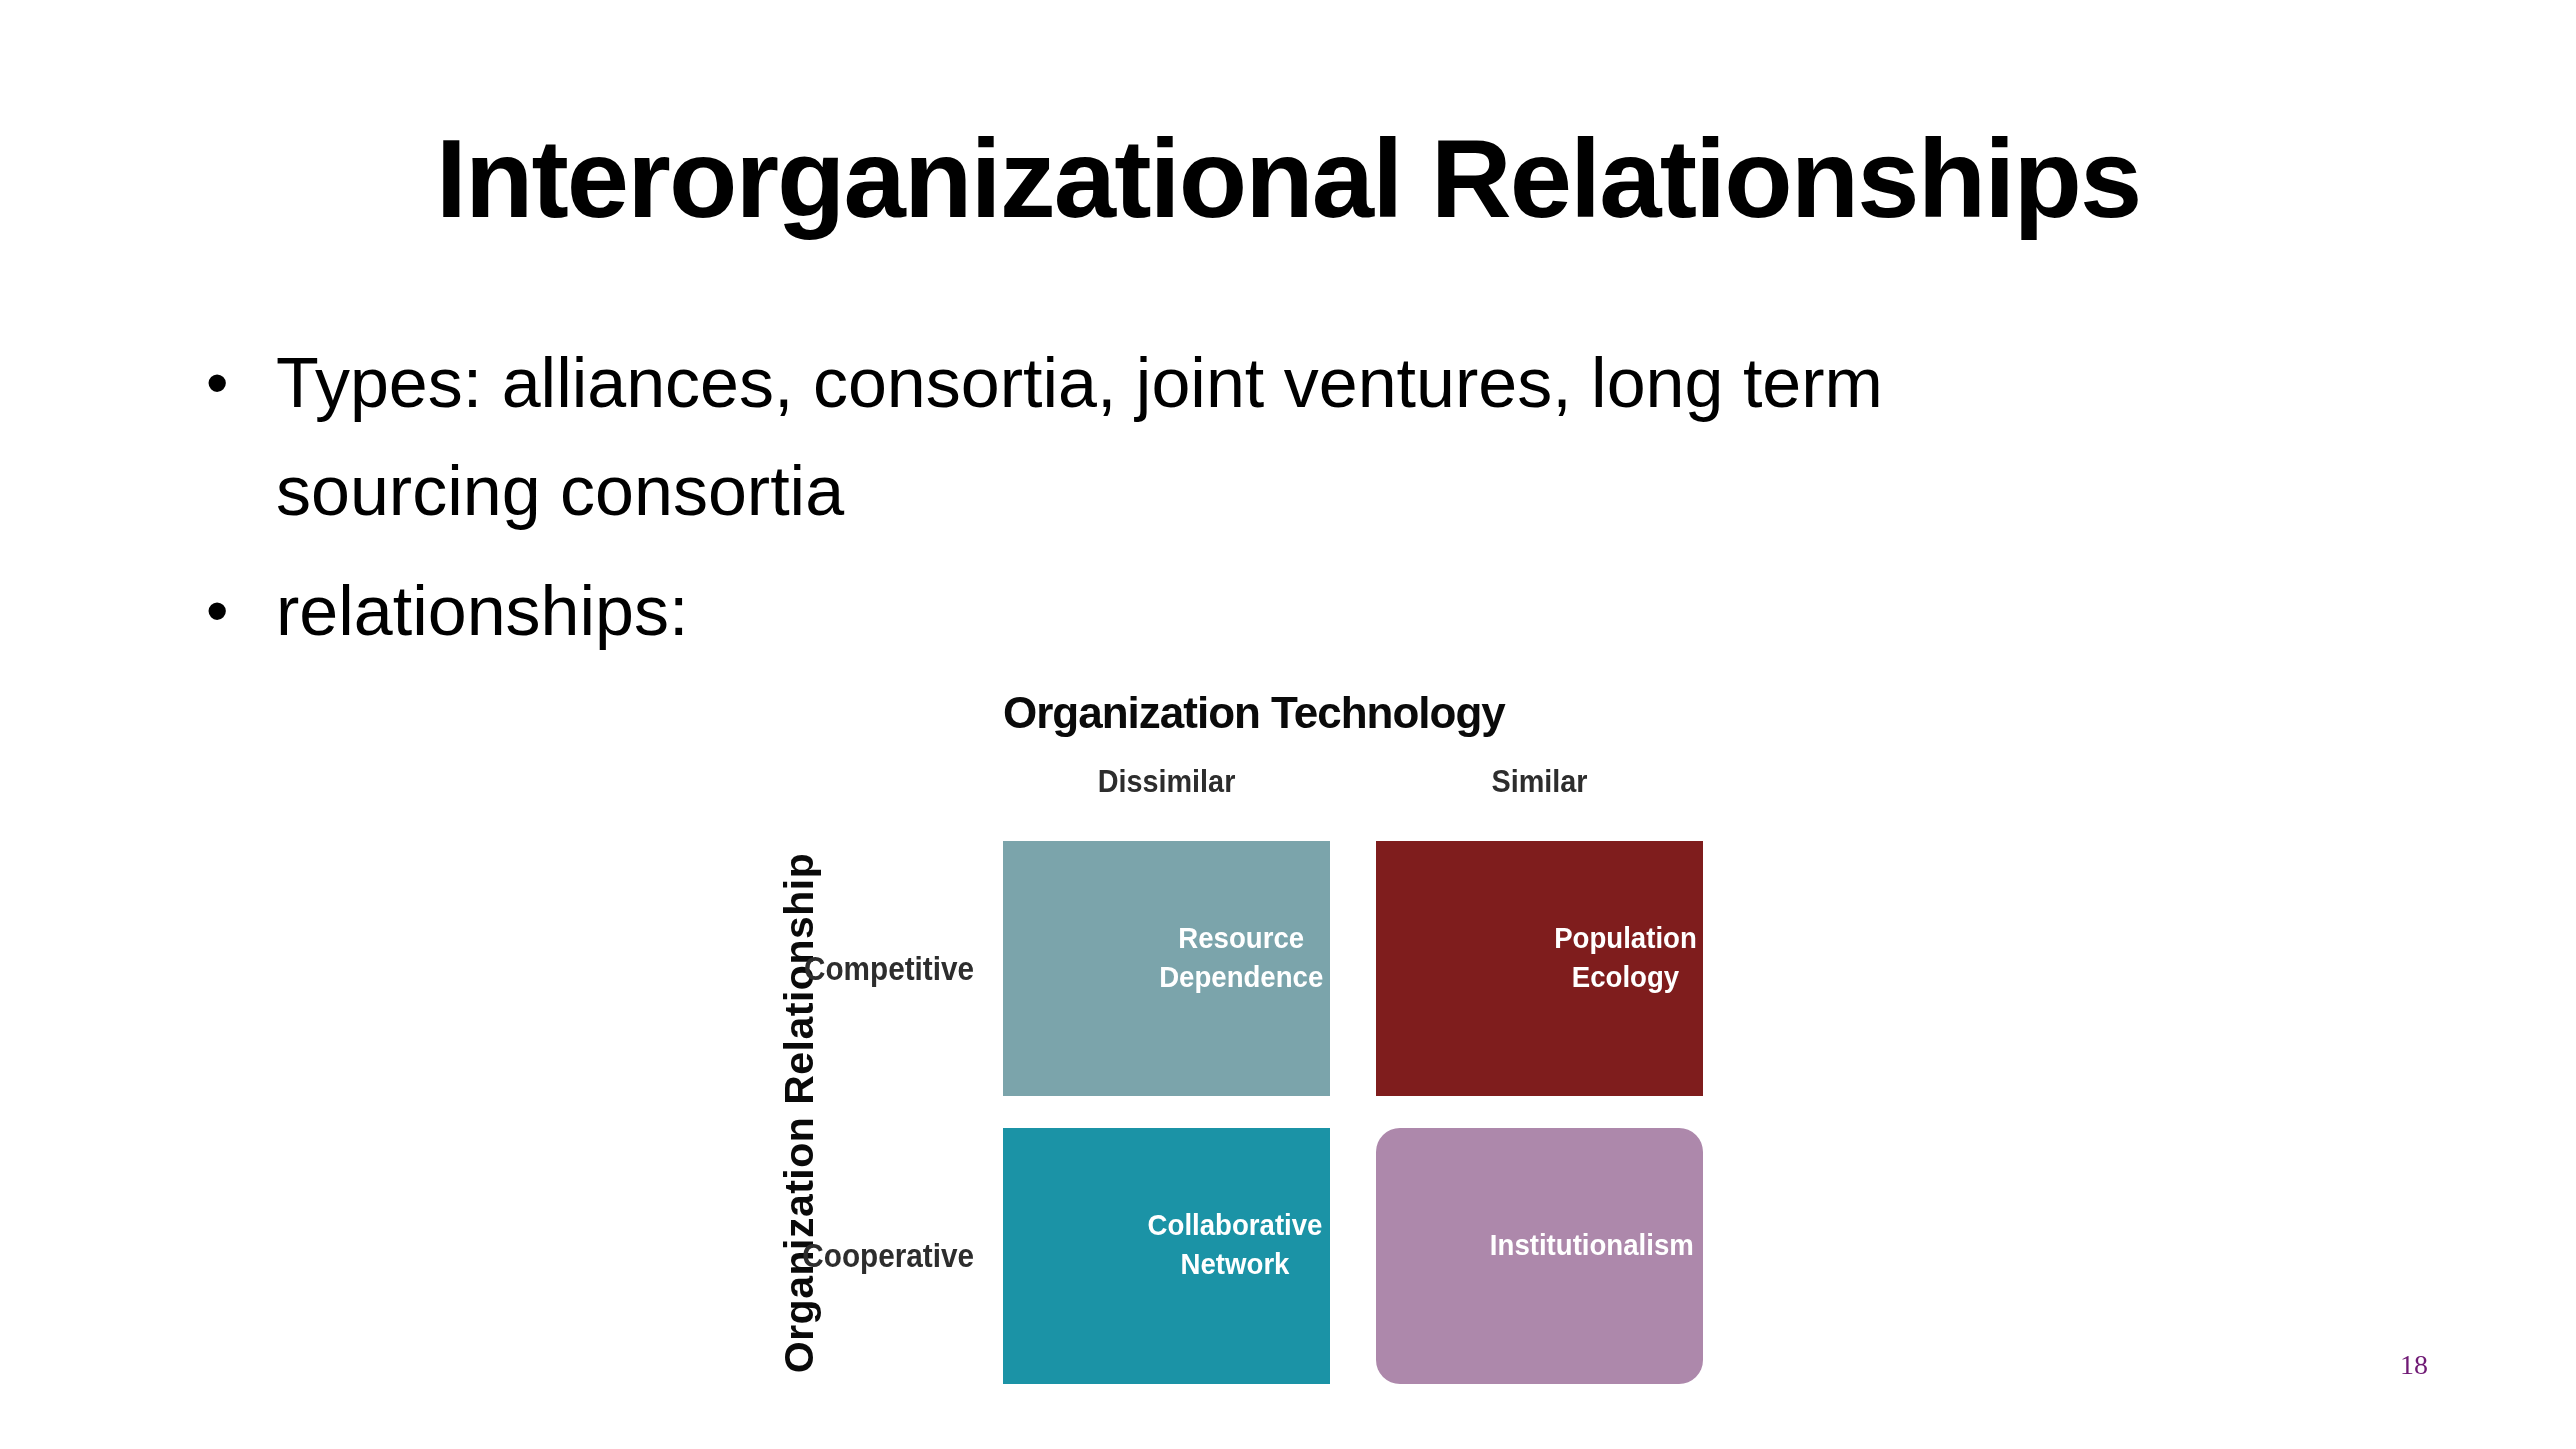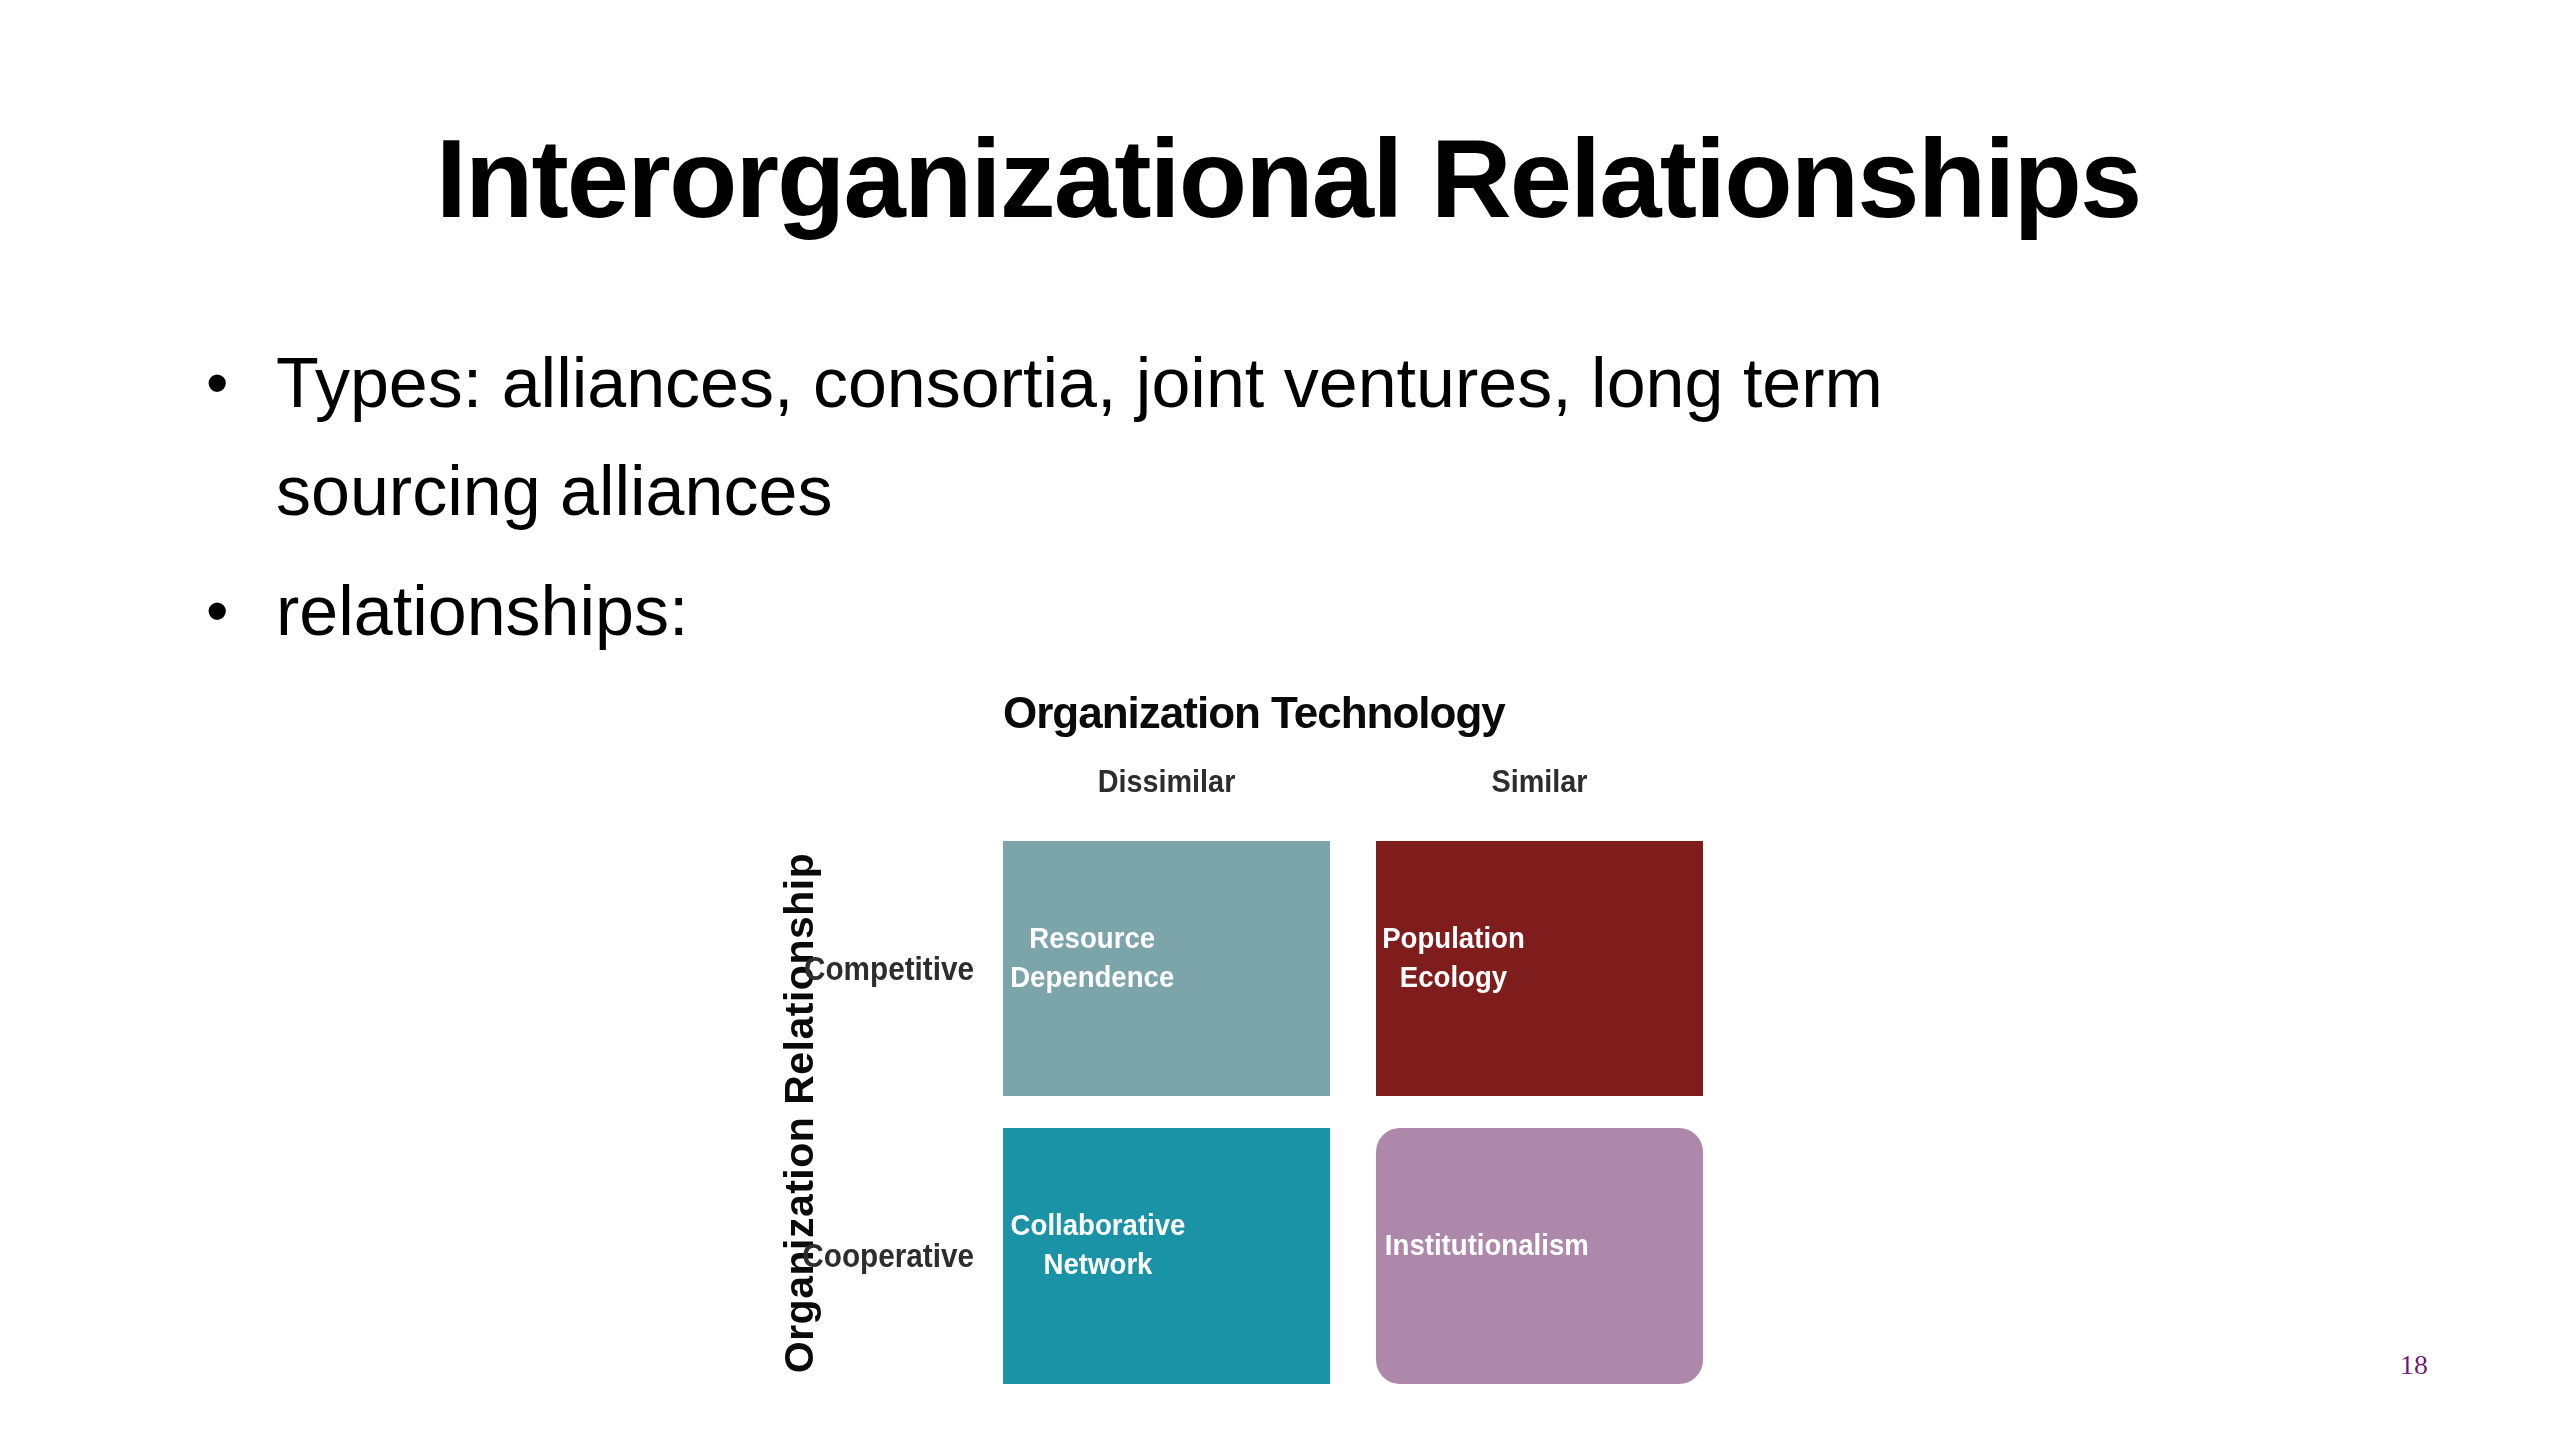--- a/index.html
+++ b/index.html
@@ -106,21 +106,21 @@
     transform: scaleX(0.9);
     transform-origin: 100% 50%;
     white-space: nowrap;
   }
   .row-label-1 { top: 950px; }
   .row-label-2 { top: 1237px; }
   .cell {
     position: absolute;
     display: flex;
     align-items: center;
-    justify-content: flex-start;
+    justify-content: flex-end;
   }
   .cell-1 { left: 1003px; top: 841px;  width: 327px; height: 255px; }
   .cell-2 { left: 1376px; top: 841px;  width: 327px; height: 255px; }
   .cell-3 { left: 1003px; top: 1128px; width: 327px; height: 256px; }
   .cell-4 { left: 1376px; top: 1128px; width: 327px; height: 256px; border-radius: 24px; }
   .cell-text {
     text-align: center;
     color: #ffffff;
     font-size: 30px;
     font-weight: bold;
@@ -143,21 +143,21 @@
 
 <div class="slide">
 
   <h1 class="slide-title">Interorganizational Relationships</h1>
 
   <div class="bullets">
     <div class="bullet">
       <span class="bullet-marker">•</span>
       <span class="bullet-lines">
         <span class="bullet-line">Types: alliances, consortia, joint ventures, long term</span>
-        <span class="bullet-line">sourcing alliances</span>
+        <span class="bullet-line">sourcing consortia</span>
       </span>
     </div>
     <div class="bullet">
       <span class="bullet-marker">•</span>
       <span class="bullet-lines">
         <span class="bullet-line">relationships:</span>
       </span>
     </div>
   </div>
 

